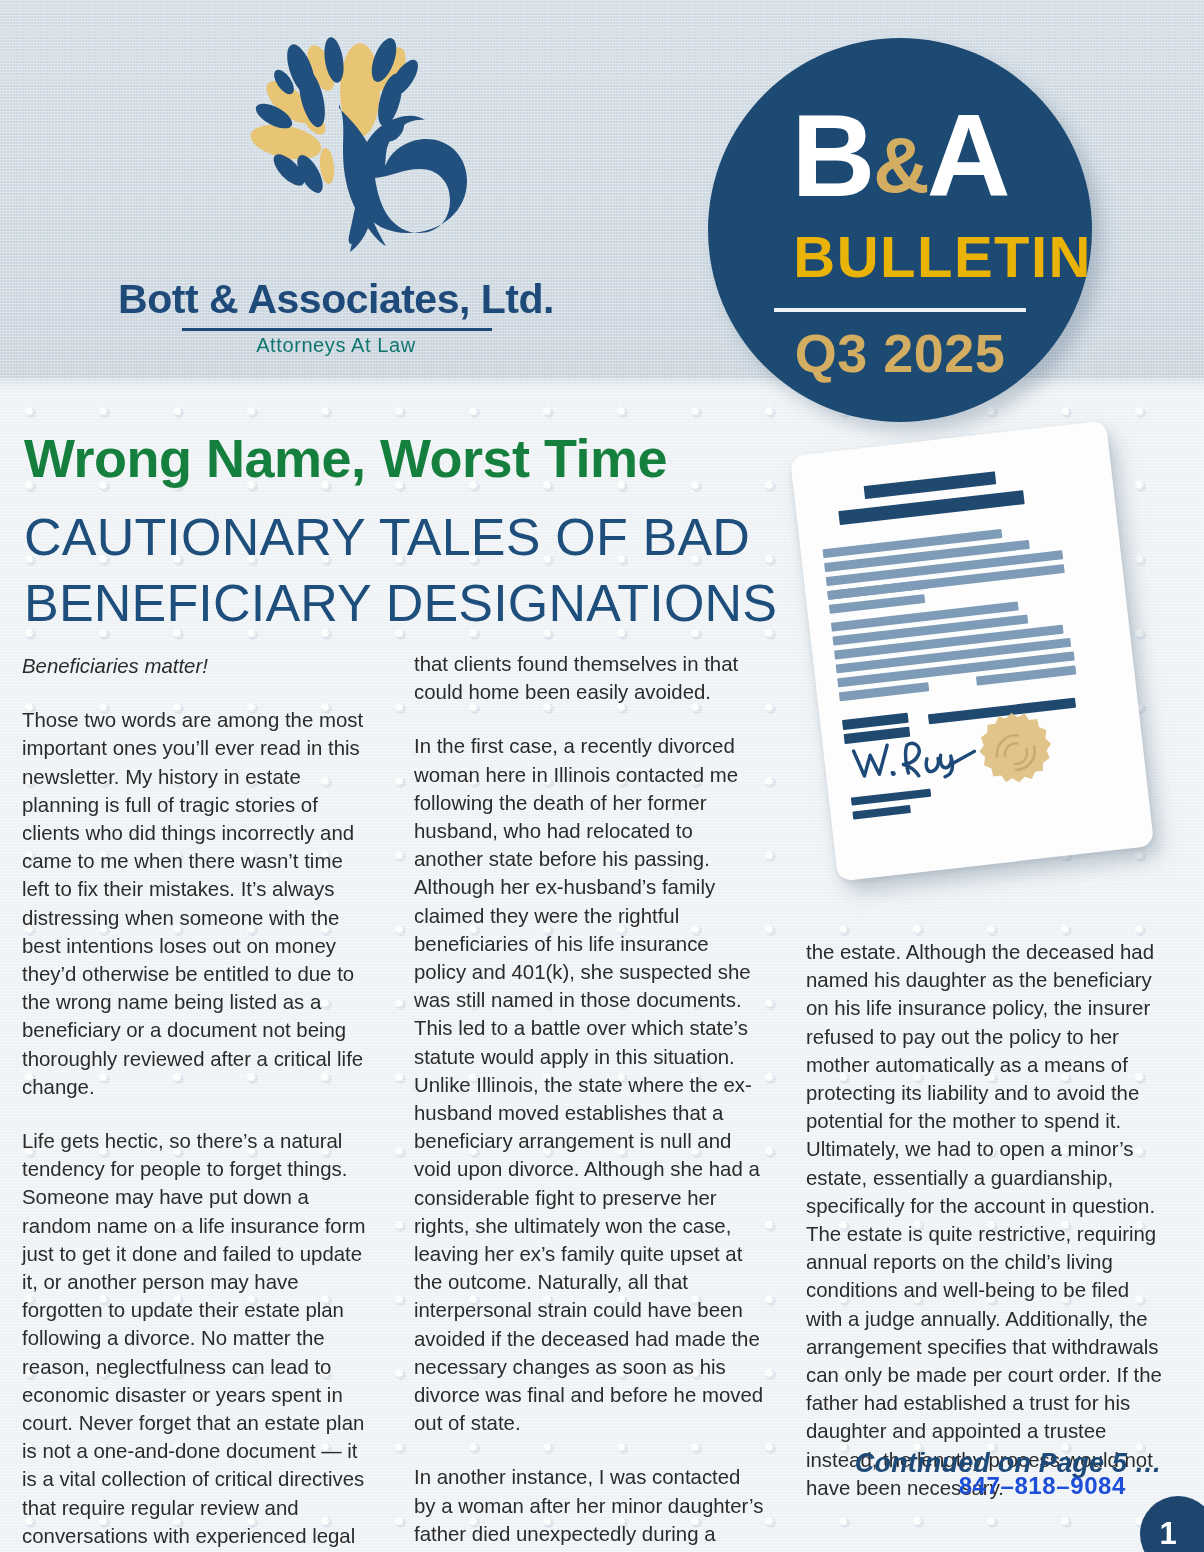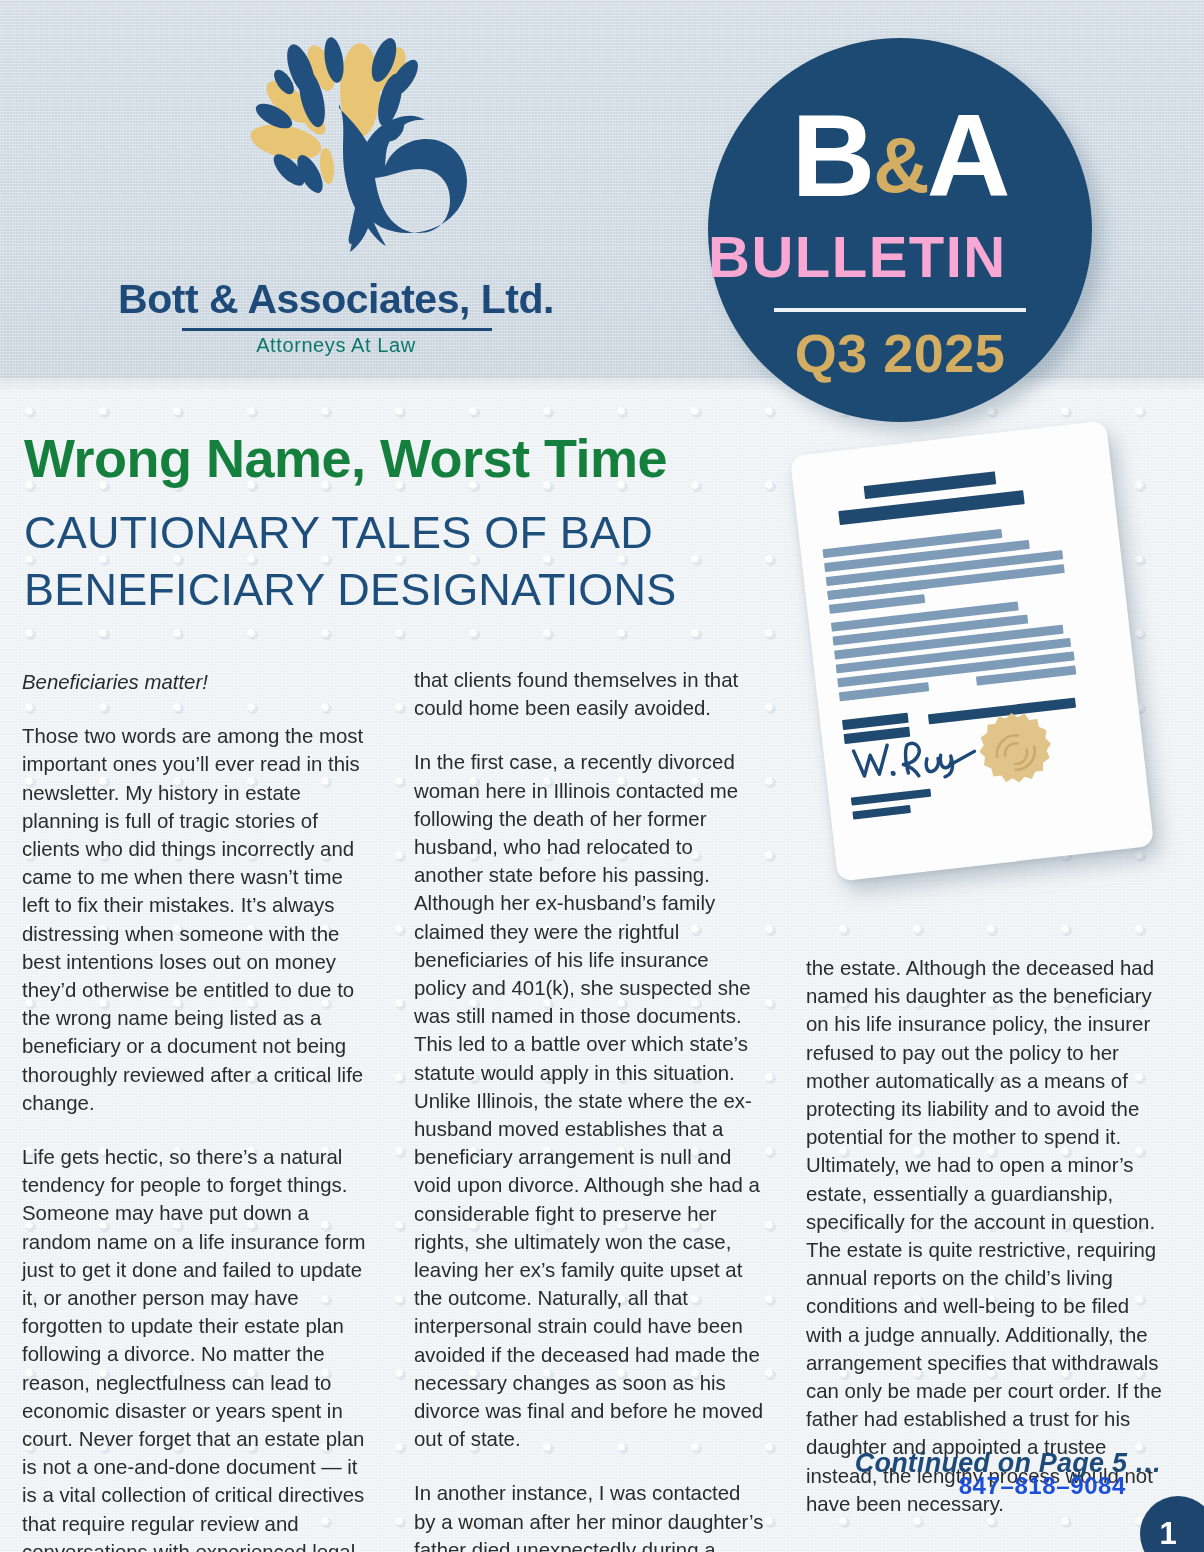--- a/index.html
+++ b/index.html
@@ -68,50 +68,50 @@
   .badge{
     position:absolute;left:708px;top:38px;width:384px;height:384px;border-radius:50%;
     background:#1d4a72;
   }
   .badge-ba{
     position:absolute;left:0;top:60px;width:384px;text-align:center;
     font-size:116px;font-weight:bold;color:#ffffff;line-height:1;letter-spacing:-2px;
   }
   .badge-ba .amp{color:#d2ad62;font-size:78px;vertical-align:4px;letter-spacing:-3px;}
   .badge-bulletin{
-    position:absolute;left:0;top:190px;width:384px;text-align:left;
-    font-size:58px;font-weight:bold;color:#f9a8d4;letter-spacing:1.5px;line-height:1;
+    position:absolute;left:0;top:190px;width:384px;text-align:right;
+    font-size:58px;font-weight:bold;color:#eab308;letter-spacing:1.5px;line-height:1;
   }
   .badge-line{
     position:absolute;left:66px;top:270px;width:252px;height:4px;background:#eef2f5;
   }
   .badge-qtr{
     position:absolute;left:0;top:288px;width:384px;text-align:center;
     font-size:54px;font-weight:bold;color:#d2ad62;letter-spacing:.5px;line-height:1;
   }
 
   
   .kicker{
     position:absolute;left:24px;top:430px;width:780px;
     font-size:54px;font-weight:bold;color:#15803d;
     letter-spacing:-.5px;line-height:1.05;
     font-family:"Liberation Sans", sans-serif;
   }
   .subhead{
     position:absolute;left:24px;top:505px;width:760px;
-    font-size:45px;color:#1d4e7c;line-height:1.26;letter-spacing:.2px;
+    font-size:52px;color:#1d4e7c;line-height:1.26;letter-spacing:.2px;
   }
 
   
   .col{
     position:absolute;
     font-size:20.4px;line-height:28.2px;color:#2b2b2b;
     text-align:left;
   }
-  .col p{margin:16px 0 26px 0;}
+  .col p{margin:0 0 26px 0;}
   .col .lede{font-style:italic;}
   .col1{left:22px;top:652px;width:352px;}
   .col2{left:414px;top:650px;width:352px;}
   .col3{left:806px;top:938px;width:356px;}
 
   
   .doc-wrap{position:absolute;left:795px;top:425px;width:400px;height:490px;}
   .doc-shadow{
     position:absolute;left:26px;top:24px;width:318px;height:428px;border-radius:16px;
     background:rgba(70,95,120,.30);filter:blur(10px);transform:rotate(-6.5deg);

